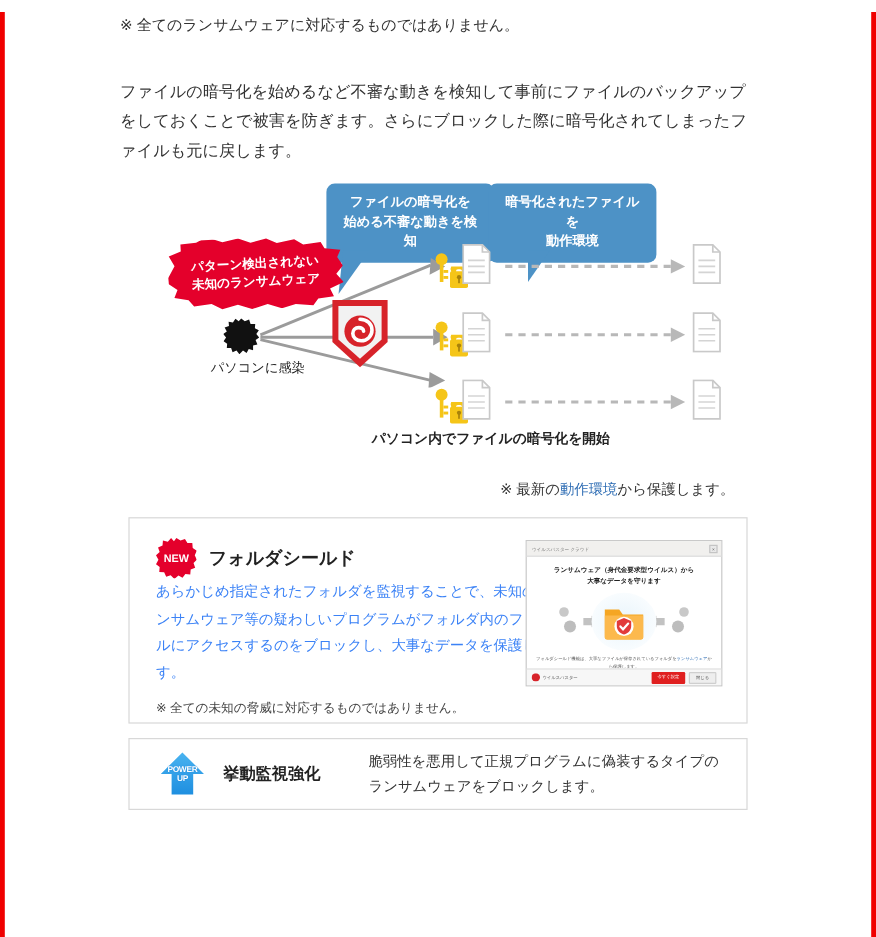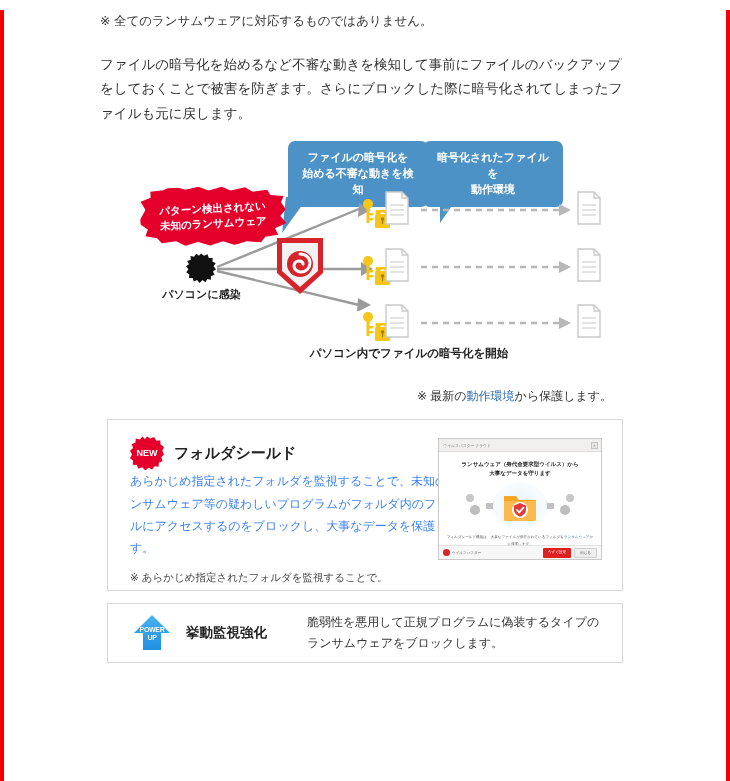--- a/index.html
+++ b/index.html
@@ -40,41 +40,40 @@
     width: 530px;
   }
   .para-1 { padding-top: 18px; }
   .note {
     color: #333333;
     font-size: 12.5px;
     line-height: 1.8;
     width: 530px;
     margin: 10px auto 0 auto;
   }
-  .para-2 { margin-top: 20px; }
+  .para-2 { margin-top: 32px; }
   sup.ref { font-size: 9px; vertical-align: super; }
 
   
   .diagram {
     position: relative;
     width: 714px;
     height: 235px;
     margin-top: 14px;
   }
   .bubble {
     position: absolute;
     background: #4d92c6;
     border-radius: 7px;
     color: #ffffff;
     font-size: 11px;
     font-weight: bold;
     line-height: 1.45;
     text-align: center;
     padding: 9px 10px;
-    margin-left: 16px;
   }
   #bubble-encrypt { left: 268px; top: 0px; width: 140px; }
   #bubble-restore { left: 403px; top: 0px; width: 140px; }
   #tail-long-encrypt {
     position: absolute;
     left: 280px; top: 56px;
     width: 0; height: 0;
     border-left: 22px solid #4d92c6;
     border-bottom: 36px solid transparent;
     transform: skewX(-6deg);
@@ -123,23 +122,23 @@
       92% 43%, 100% 53%, 90% 60%, 95% 72%, 83% 75%, 83% 88%, 71% 85%,
       65% 96%, 55% 89%, 45% 99%, 37% 89%, 26% 94%, 22% 82%, 10% 82%,
       11% 70%, 1% 63%, 8% 53%, 0% 43%, 10% 36%, 4% 25%, 16% 21%,
       15% 9%, 27% 11%, 34% 1%, 43% 8%
     );
   }
   .virus-label {
     position: absolute;
     left: 145px; top: 146px;
     width: 105px;
-    text-align: center;
+    text-align: right;
     font-size: 11px;
-    font-weight: bold;
+    font-weight: normal;
     color: #222222;
   }
 
   
   .shield {
     position: absolute;
     left: 272px; top: 96px;
     width: 48px; height: 58px;
   }
   .lock-icon {
@@ -520,21 +519,21 @@
   </div>
 
   <div class="env-note"><span>※ 最新の</span><a href="#">動作環境</a><span>から保護します。</span></div>
 
   <div class="card" id="card-folder-shield">
     <div class="card-head">
       <div class="new-badge">NEW</div>
       <div class="card-title">フォルダシールド</div>
     </div>
     <div class="card-body">あらかじめ指定されたフォルダを監視することで、未知のランサムウェア等の疑わしいプログラムがフォルダ内のファイルにアクセスするのをブロックし、大事なデータを保護します。</div>
-    <div class="card-note">※ あらかじめ指定されたフォルダを監視することで。</div>
+    <div class="card-note">※ 全ての未知の脅威に対応するものではありません。</div>
 
     <div class="shot">
       <div class="shot-titlebar">
         <div class="shot-titlebar-text">ウイルスバスター クラウド</div>
         <div class="shot-close">×</div>
       </div>
       <div class="shot-heading">
         <div>ランサムウェア（身代金要求型ウイルス）から</div>
         <div>大事なデータを守ります</div>
       </div>

